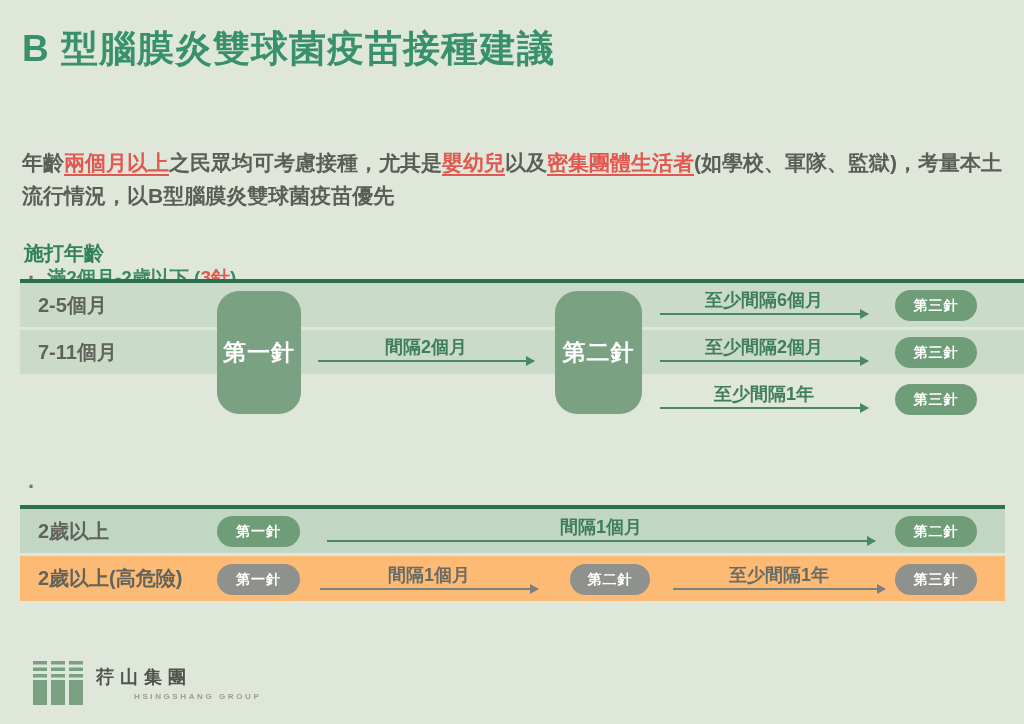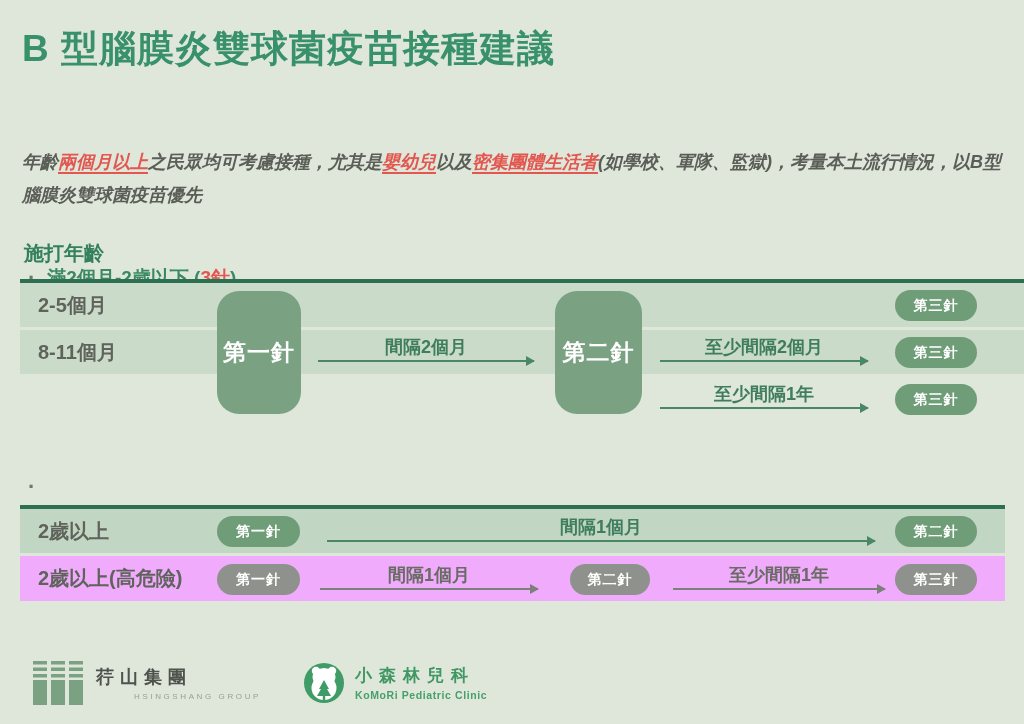--- a/index.html
+++ b/index.html
@@ -1,34 +1,34 @@
 <!DOCTYPE html>
 <html><head>
 <meta charset="utf-8">
 <style>
   html,body{margin:0;padding:0;}
   body{font-family:"Liberation Sans","DejaVu Sans",sans-serif;}
   .canvas{position:relative;width:1024px;height:724px;background:#dfe6da;overflow:hidden;}
 
   .title{position:absolute;left:22px;top:24px;font-size:37px;font-weight:800;color:#38916a;letter-spacing:1px;white-space:nowrap;}
 
-  .intro{position:absolute;left:22px;top:146px;width:986px;font-size:18px;font-weight:700;color:#5a5e57;line-height:33px;font-style:italic;}
+  .intro{position:absolute;left:22px;top:146px;width:986px;font-size:21px;font-weight:700;color:#5a5e57;line-height:33px;}
   .intro .red{color:#e2574f;text-decoration:underline;text-decoration-thickness:2px;text-underline-offset:4px;}
 
   .section-heading{position:absolute;left:24px;top:240px;font-size:20px;font-weight:800;color:#33805c;}
 
   .bullet{position:absolute;display:flex;align-items:center;font-size:19px;font-weight:800;color:#3b8a64;}
   .bullet .dot{color:#6b7a6e;font-size:22px;margin-right:12px;line-height:1;}
   .bullet .red{color:#e2574f;}
 
   .sched{position:absolute;left:20px;width:985px;border-top:4px solid #2c6f51;}
   .rowband{position:absolute;left:0;width:100%;}
   .band-green1{background:#cbdbc9;}
   .band-green2{background:#c2d6c4;}
-  .band-gray{background:#f0abfc;}
+  .band-gray{background:#fdba74;}
   .rowlabel{position:absolute;left:18px;top:0;height:100%;display:flex;align-items:center;font-size:20px;font-weight:700;color:#5f635c;white-space:nowrap;}
 
   .bigblock{position:absolute;background:#7aa181;border-radius:22px;display:flex;align-items:center;justify-content:center;color:#fff;font-size:23px;font-weight:800;letter-spacing:1px;}
   .pill{position:absolute;height:31px;border-radius:17px;display:flex;align-items:center;justify-content:center;color:#fff;font-size:14px;font-weight:800;letter-spacing:1px;}
   .pill-green{background:#6f9d78;}
   .pill-gray{background:#8f928c;}
 
   .arrow{position:absolute;display:flex;flex-direction:column;align-items:center;}
   .arrow .alabel{font-size:18px;font-weight:800;line-height:20px;white-space:nowrap;}
   .arrow .aline{position:relative;width:100%;height:2px;margin-top:3px;}
@@ -37,21 +37,21 @@
   .arrow-green .aline{background:#4a8767;}
   .arrow-green .aline::after{border-left-color:#4a8767;}
   .arrow-gray .alabel{color:#696c64;}
   .arrow-gray .aline{background:#7d807a;}
   .arrow-gray .aline::after{border-left-color:#7d807a;}
 
   .footer{position:absolute;left:33px;top:660px;display:flex;align-items:center;}
   .logo-block{display:flex;align-items:center;}
   .group-text{margin-left:13px;}
   .group-name{font-size:18px;font-weight:700;color:#4e544d;letter-spacing:6px;line-height:24px;}
-  .group-sub{font-size:8px;font-weight:400;color:#9b9f97;letter-spacing:2.6px;margin-top:3px;padding-left:38px;}
+  .group-sub{font-size:8px;font-weight:700;color:#9b9f97;letter-spacing:2.6px;margin-top:3px;padding-left:38px;}
   .clinic-block{margin-left:42px;display:flex;align-items:center;}
   .clinic-text{margin-left:10px;}
   .clinic-name{font-size:17px;font-weight:800;color:#3f9763;letter-spacing:7px;line-height:20px;}
   .clinic-sub{font-size:10.5px;font-weight:800;color:#45a06b;letter-spacing:0.6px;margin-top:3px;}
 </style>
 </head>
 <body>
 
 <div class="canvas">
 
@@ -64,32 +64,36 @@
   <div class="bullet" style="left:28px;top:265px;">
     <span class="dot">·</span>
     <span><span>滿2個月-2歲以下 (</span><span class="red">3針</span><span>)</span></span>
   </div>
 
   <div class="sched" style="top:279px;height:142px;padding-left:44px;">
     <div class="rowband band-green1" style="top:0;height:44px;">
       <div class="rowlabel">2-5個月</div>
     </div>
     <div class="rowband band-green1" style="top:47px;height:44px;">
-      <div class="rowlabel">8-11個月</div>
+      <div class="rowlabel">7-11個月</div>
     </div>
 
     <div class="bigblock" style="left:197px;top:8px;width:84px;height:123px;">第一針</div>
 
     <div class="arrow arrow-green" style="left:298px;top:54px;width:216px;">
       <span class="alabel">間隔2個月</span>
       <span class="aline"></span>
     </div>
 
     <div class="bigblock" style="left:535px;top:8px;width:87px;height:123px;">第二針</div>
 
+    <div class="arrow arrow-green" style="left:640px;top:7px;width:208px;">
+      <span class="alabel">至少間隔6個月</span>
+      <span class="aline"></span>
+    </div>
     <div class="arrow arrow-green" style="left:640px;top:54px;width:208px;">
       <span class="alabel">至少間隔2個月</span>
       <span class="aline"></span>
     </div>
     <div class="arrow arrow-green" style="left:640px;top:101px;width:208px;">
       <span class="alabel">至少間隔1年</span>
       <span class="aline"></span>
     </div>
 
     <div class="pill pill-green" style="left:875px;top:7px;width:82px;">第三針</div>
@@ -145,29 +149,15 @@
           <rect x="0" y="20" width="14" height="25"></rect>
           <rect x="18" y="20" width="14" height="25"></rect>
           <rect x="36" y="20" width="14" height="25"></rect>
         </g>
       </svg>
       <div class="group-text">
         <div class="group-name">荇山集團</div>
         <div class="group-sub">HSINGSHANG GROUP</div>
       </div>
     </div>
-    <div class="clinic-block">
-      <svg width="42" height="42" viewBox="0 0 42 42">
-        <circle cx="21" cy="21" r="20" fill="#3f9c66"></circle>
-        <circle cx="13" cy="9" r="4.2" fill="#ffffff"></circle>
-        <circle cx="29" cy="9" r="4.2" fill="#ffffff"></circle>
-        <ellipse cx="21" cy="15" rx="11.5" ry="9" fill="#ffffff"></ellipse>
-        <ellipse cx="21" cy="26" rx="12.5" ry="12" fill="#ffffff"></ellipse>
-        <path d="M21 18 L26 27 L24 27 L28 34 L22.2 34 L22.2 38 L19.8 38 L19.8 34 L14 34 L18 27 L16 27 Z" fill="#3f9c66"></path>
-      </svg>
-      <div class="clinic-text">
-        <div class="clinic-name">小森林兒科</div>
-        <div class="clinic-sub">KoMoRi Pediatric Clinic</div>
-      </div>
-    </div>
   </div>
 
 </div>
 
 </body></html>

